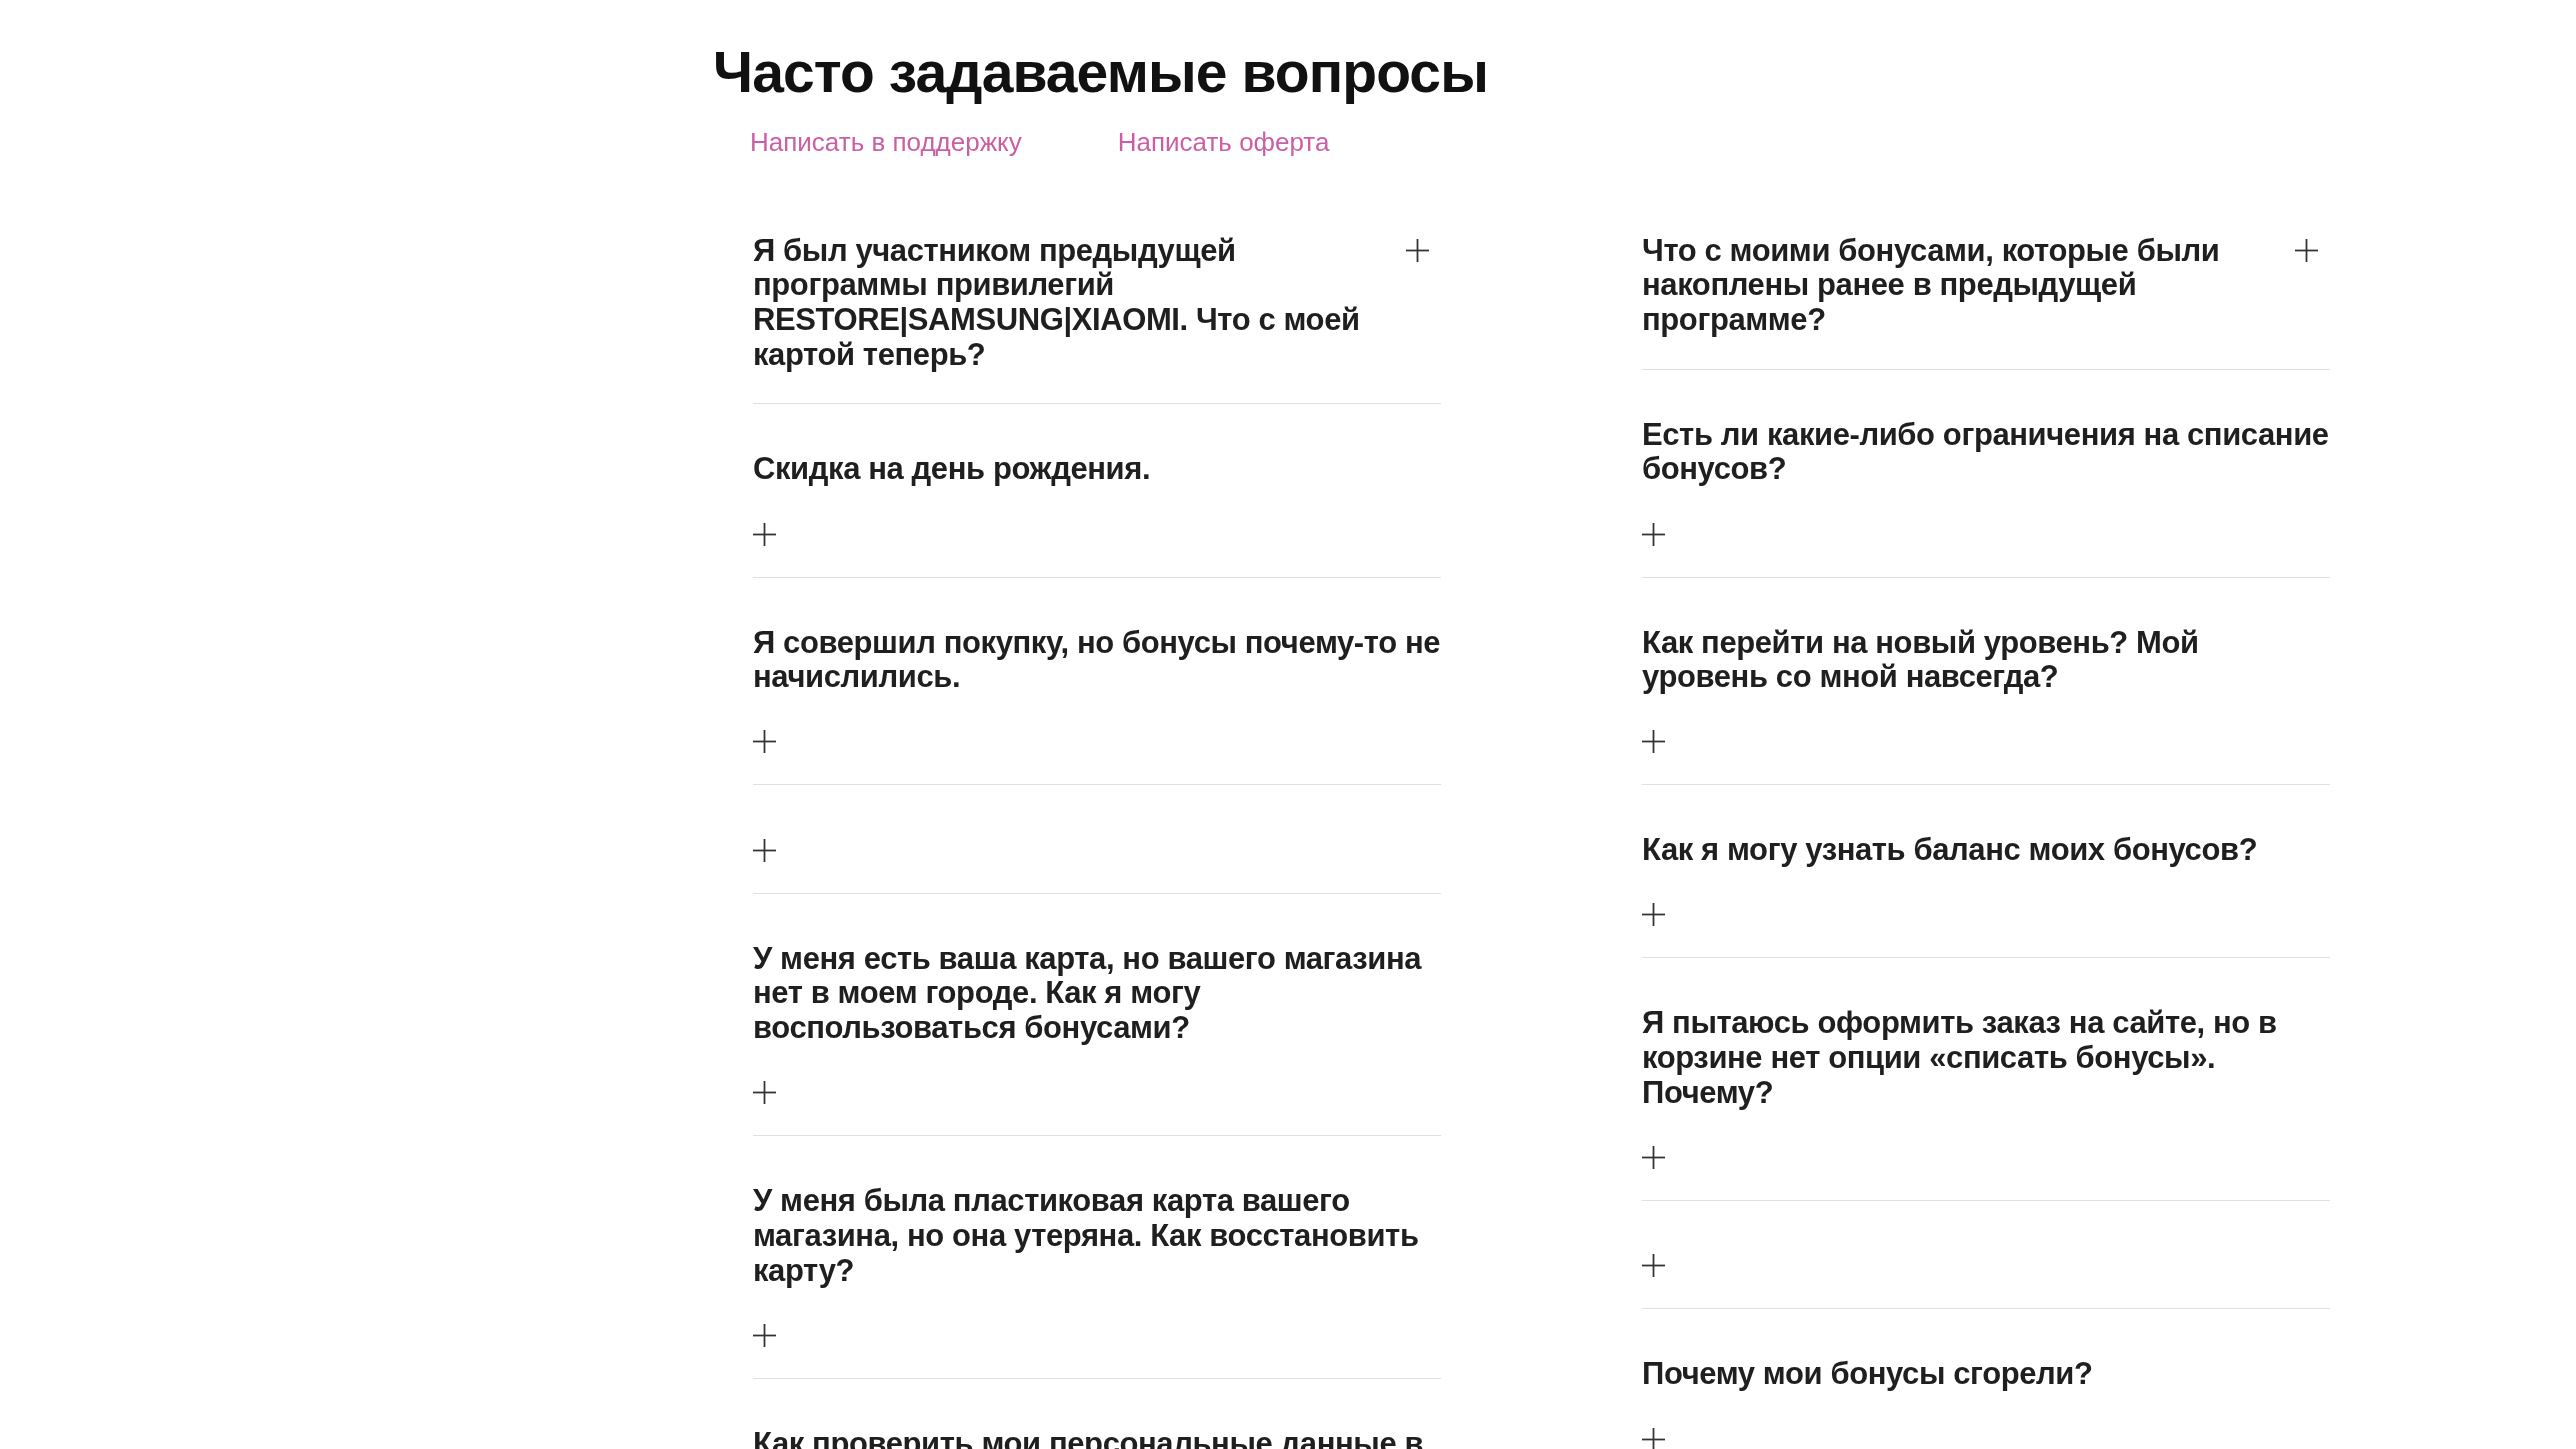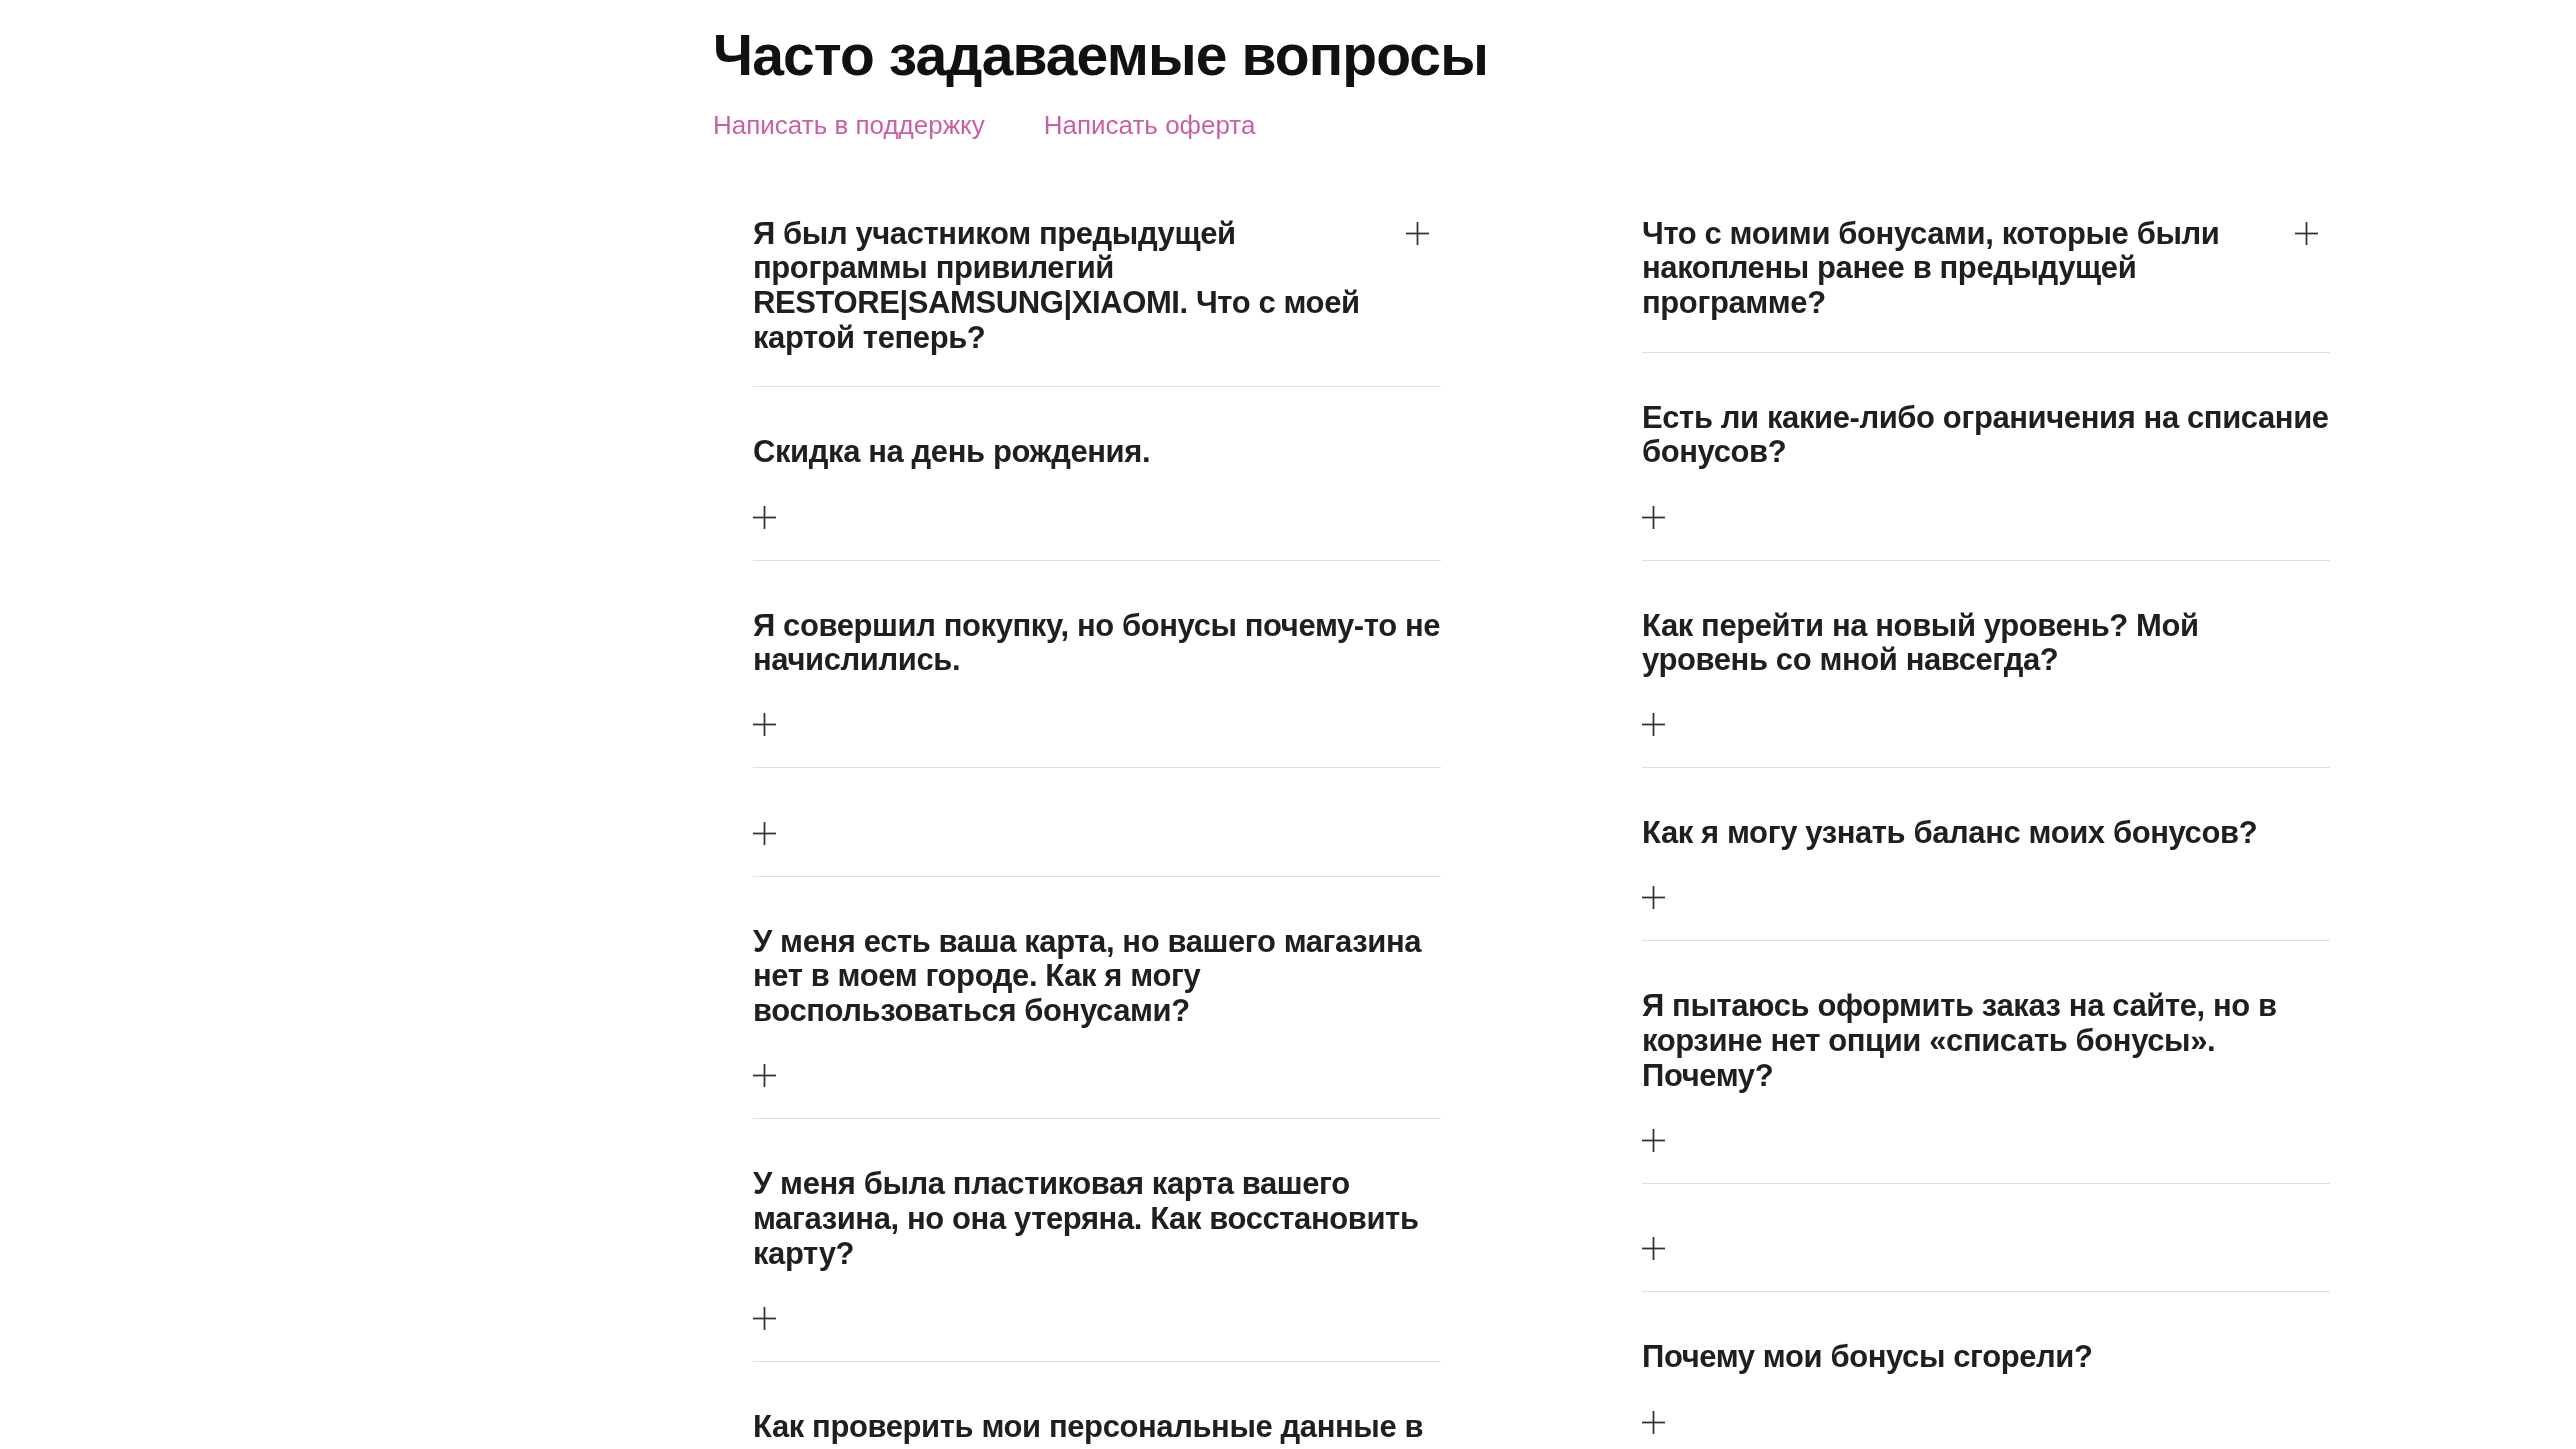--- a/index.html
+++ b/index.html
@@ -13,39 +13,40 @@
     height: 1449px;
     overflow: hidden;
     color: var(--text-color, #1f1f1f);
   }
   .page {
     margin-left: 713px;
     width: 1617px;
   }
   .page-title {
     margin: 0;
-    padding-top: 23px;
+    padding-top: 40px;
     font-size: 57px;
     line-height: 1.15;
     font-weight: 700;
     letter-spacing: -0.9px;
     color: #111111;
   }
   .links-row {
     margin-top: 23px;
     display: flex;
     gap: 59px;
   }
   .links-row a {
     font-size: 26px;
     line-height: 1.0;
     font-weight: 400;
     color: var(--link-color, #cb5fa5);
     text-decoration: none;
     cursor: pointer;
+    margin-left: 37px;
   }
   .faq-grid {
     margin-top: 79px;
     display: grid;
     grid-template-columns: 728px 728px;
     column-gap: 161px;
     align-items: start;
   }
   .faq-col { min-width: 0; margin-left: 40px; }
   .faq-item {

